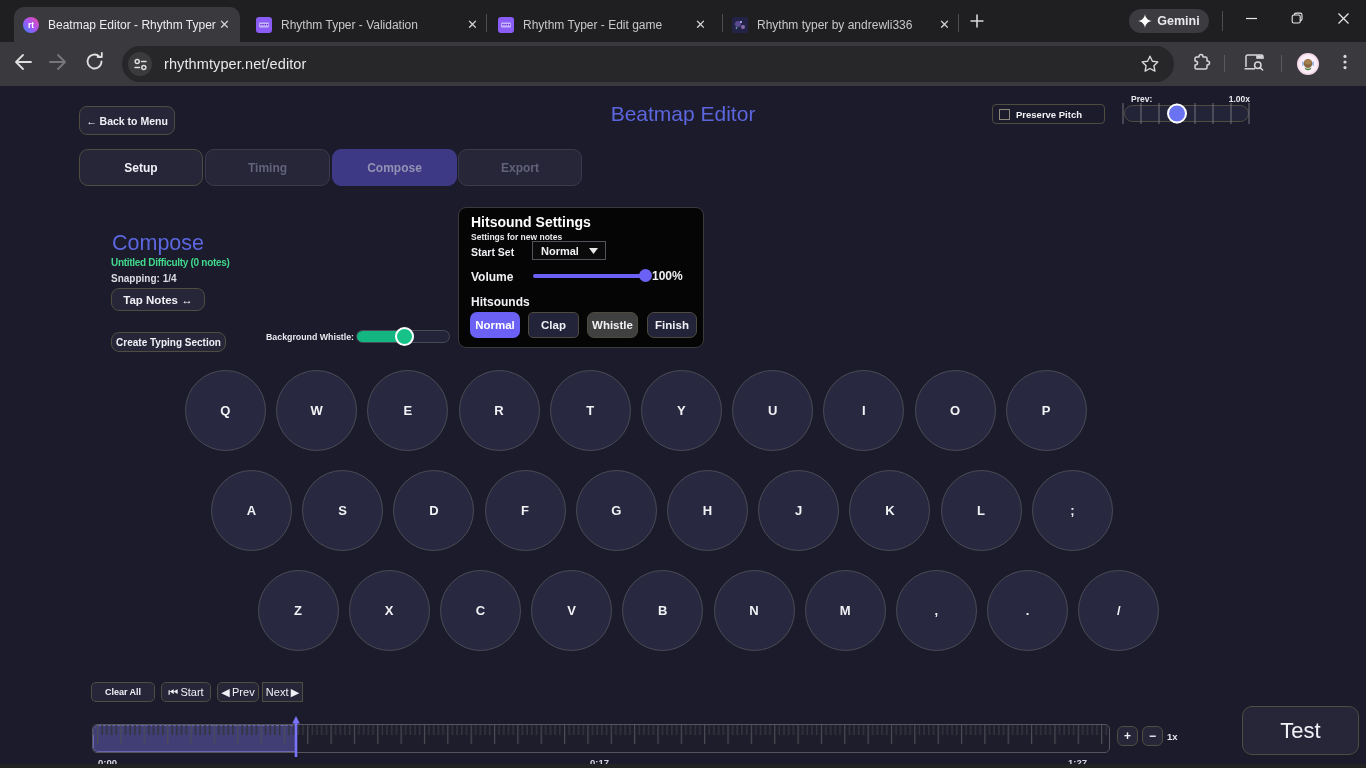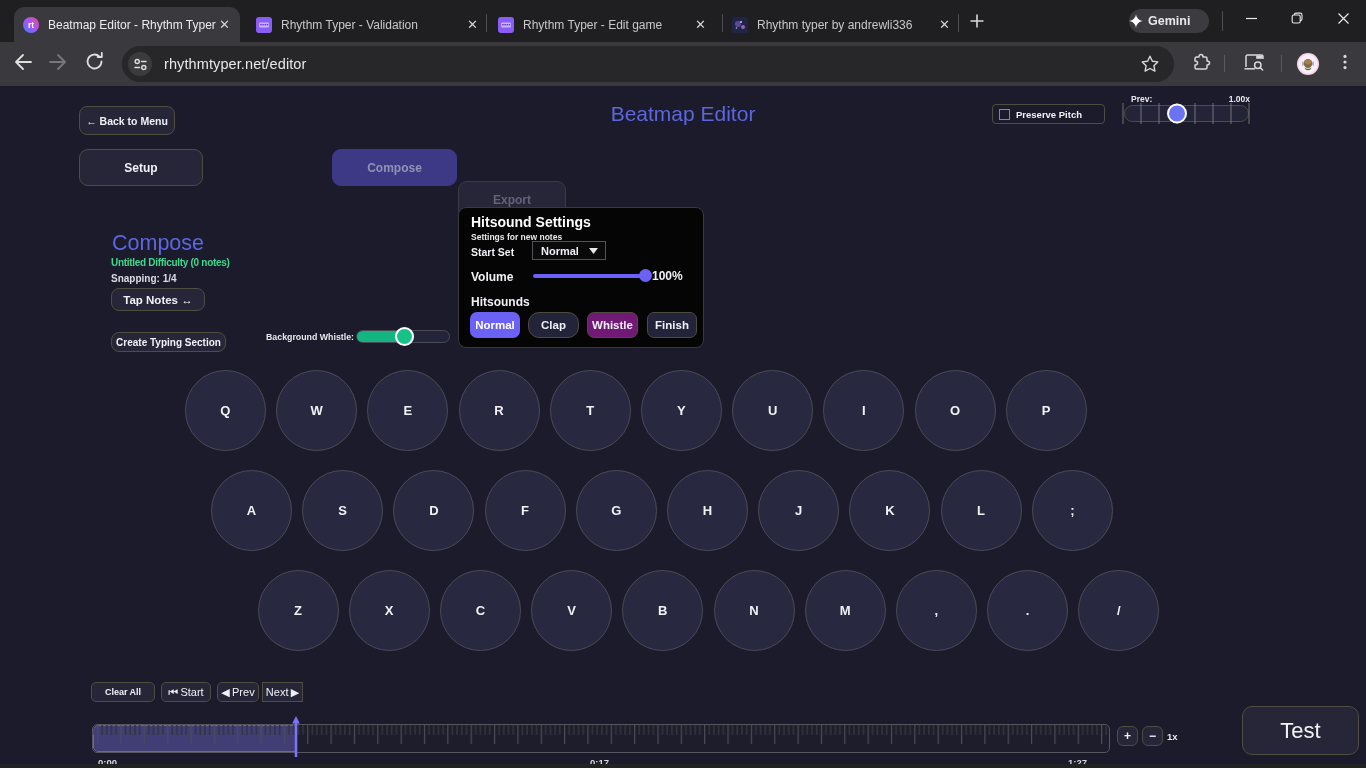--- a/index.html
+++ b/index.html
@@ -12,21 +12,21 @@
   .tab { position:absolute; top:7px; height:35px; display:flex; align-items:center; }
   #tab1 { left:14px; width:226px; background:#3a393d; border-radius:10px 10px 0 0; }
   .tabtitle { color:#dfdfe1; font-size:12px; white-space:nowrap; overflow:hidden; }
   .tabx { color:#d3d3d5; font-size:13px; margin-left:auto; }
   .tabdiv { position:absolute; top:14px; width:1px; height:18px; background:#4d4d50; }
   .fav16 { width:16px; height:16px; flex:0 0 16px; }
   
   .winbtn { position:absolute; top:0; width:46px; height:36px; display:flex; align-items:center; justify-content:center; color:#e8e8e8; }
   
   #gemini { position:absolute; left:1129px; top:9px; width:80px; height:24px; background:#3c3b3f; border-radius:12px;
-     display:flex; align-items:center; gap:5px; color:#e9e9eb; font-size:12.5px; font-weight:700;}
+     display:flex; align-items:center; justify-content:center; gap:5px; color:#e9e9eb; font-size:12.5px; font-weight:700;}
   
   .tico { position:absolute; top:9px; }
   #omni { position:absolute; left:122px; top:4px; width:1052px; height:36px; background:#272729; border-radius:18px;
      display:flex; align-items:center; }
   #tunec { width:24px; height:24px; border-radius:12px; background:#3b3b3e; margin-left:6px; display:flex; align-items:center; justify-content:center; }
   #url { color:#e8e8ea; font-size:14.5px; margin-left:12px; letter-spacing:0.1px;}
   
   #page { position:absolute; top:86px; left:0; width:1366px; height:679px; background:#1b1b2b; }
   .btn { position:absolute; background:#262638; border:1px solid #4f4c40; border-radius:8px;
      color:#f0f1f7; font-weight:700; display:flex; align-items:center; justify-content:center; white-space:nowrap; }
@@ -210,22 +210,23 @@
         <path d="M56 1 V22"></path>
         <path d="M74 1 V22"></path>
         <path d="M92 1 V22"></path>
         <path d="M110 1 V22"></path>
         <path d="M128 1 V22"></path>
     </g>
     <circle cx="56" cy="11.5" r="9" fill="#6a74f2" stroke="#fff" stroke-width="2"></circle>
   </svg>
 
   <div class="btn" style="left:79px; top:63px; width:124px; height:37px; font-size:12px; border-radius:9px;">Setup</div>
+  <div class="btn" style="left:205px; top:63px; width:125px; height:37px; font-size:12px; border-radius:9px; color:#62627a; border-color:#3a3a4a;">Timing</div>
   <div class="btn" style="left:332px; top:63px; width:125px; height:37px; font-size:12px; border-radius:9px; color:#9392b4; background:#3d3984; border-color:#3d3984;">Compose</div>
-  <div class="btn" style="left:458px; top:63px; width:108px; height:37px; font-size:12px; border-radius:9px; color:#62627a; border-color:#3a3a4a;margin-top:32px;">Export</div>
+  <div class="btn" style="left:458px; top:63px; width:124px; height:37px; font-size:12px; border-radius:9px; color:#62627a; border-color:#3a3a4a;">Export</div>
 
   <div class="abs" style="left:112px; top:145px; color:#5c66de; font-size:21.5px;">Compose</div>
   <div class="abs" style="left:111px; top:171px; color:#41d78c; font-size:10px; letter-spacing:-0.3px; font-weight:700;">Untitled Difficulty (0 notes)</div>
   <div class="abs" style="left:111px; top:187px; color:#dcdce4; font-size:10px; font-weight:700;">Snapping: 1/4</div>
   <div class="btn" style="left:111px; top:202px; width:94px; height:23px; font-size:11.5px;">Tap Notes ↔</div>
   <div class="btn" style="left:111px; top:246px; width:115px; height:20px; font-size:10px;">Create Typing Section</div>
 
   <div class="abs" style="left:266px; top:246px; color:#e8e8ee; font-size:8.8px; font-weight:700;">Background Whistle:</div>
   <div class="abs" style="left:356px; top:244px; width:94px; height:13px; background:#23233a; border:1px solid #4a4a55; border-radius:7px;">
     <div style="position:absolute; left:0; top:0; width:57px; height:11px; background:#13b581; border-radius:6px;"></div>
@@ -241,22 +242,22 @@
       <svg style="margin-left:auto; margin-right:7px;" width="9" height="6" viewBox="0 0 9 6">
           <path d="M0 0 H9 L4.5 6 Z" fill="#e8e8e8"></path>
         </svg>
     </div>
     <div class="abs" style="left:12px; top:62px; color:#f0f0f5; font-weight:700; font-size:12px;">Volume</div>
     <div class="abs" style="left:74px; top:66px; width:113px; height:3.5px; background:#6b62f5; border-radius:2px;"></div>
     <div class="abs" style="left:180px; top:61px; width:13px; height:13px; border-radius:50%; background:#6b62f5;"></div>
     <div class="abs" style="left:193px; top:61px; color:#f0f0f5; font-weight:700; font-size:12px;">100%</div>
     <div class="abs" style="left:12px; top:87px; color:#f0f0f5; font-weight:700; font-size:12px;">Hitsounds</div>
     <div class="abs" style="left:11px; top:104px; width:50px; height:26px; background:#6b62f5; border-radius:7px; color:#fff; font-weight:700; font-size:11.5px; display:flex; align-items:center; justify-content:center;">Normal</div>
-    <div class="abs" style="left:69px; top:104px; width:51px; height:26px; background:#23233a; border:1px solid #4e4a40; border-radius:11px; color:#f0f0f5; font-weight:700; font-size:11.5px; display:flex; align-items:center; justify-content:center;">Clap</div>
-    <div class="abs" style="left:128px; top:104px; width:51px; height:26px; background:#701a75; border:1px solid #4e4a40; border-radius:7px; color:#f0f0f5; font-weight:700; font-size:11.5px; display:flex; align-items:center; justify-content:center;">Whistle</div>
+    <div class="abs" style="left:69px; top:104px; width:51px; height:26px; background:#23233a; border:1px solid #4e4a40; border-radius:5px; color:#f0f0f5; font-weight:700; font-size:11.5px; display:flex; align-items:center; justify-content:center;">Clap</div>
+    <div class="abs" style="left:128px; top:104px; width:51px; height:26px; background:#404040; border:1px solid #4e4a40; border-radius:7px; color:#f0f0f5; font-weight:700; font-size:11.5px; display:flex; align-items:center; justify-content:center;">Whistle</div>
     <div class="abs" style="left:188px; top:104px; width:50px; height:26px; background:#23233a; border:1px solid #4e4a40; border-radius:7px; color:#f0f0f5; font-weight:700; font-size:11.5px; display:flex; align-items:center; justify-content:center;">Finish</div>
   </div>
   <div id="keys">
   <div class="key" style="left:184.9px; top:283.5px;">Q</div>
   <div class="key" style="left:276.1px; top:283.5px;">W</div>
   <div class="key" style="left:367.3px; top:283.5px;">E</div>
   <div class="key" style="left:458.5px; top:283.5px;">R</div>
   <div class="key" style="left:549.7px; top:283.5px;">T</div>
   <div class="key" style="left:640.9px; top:283.5px;">Y</div>
   <div class="key" style="left:732.1px; top:283.5px;">U</div>

